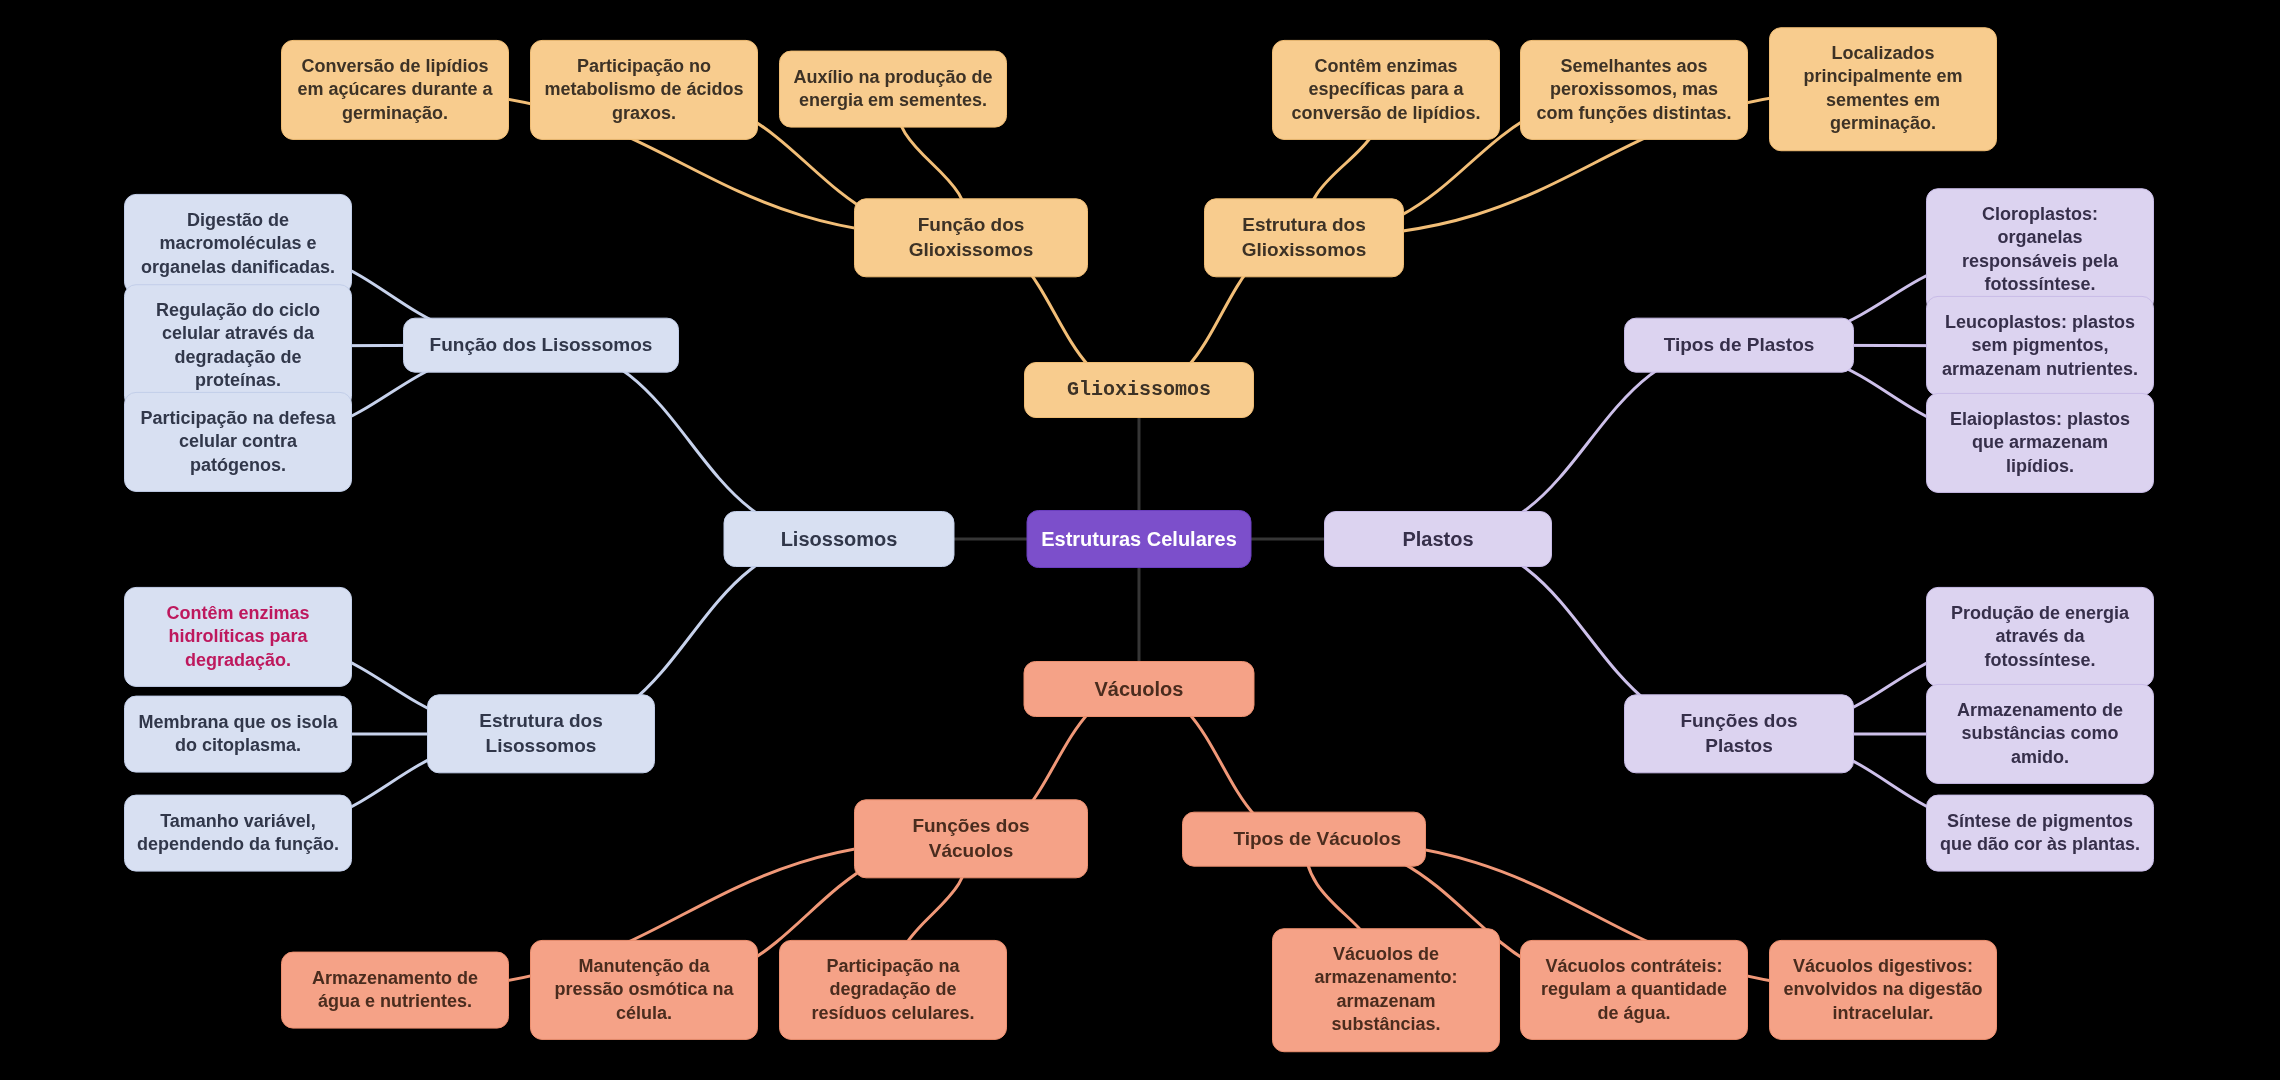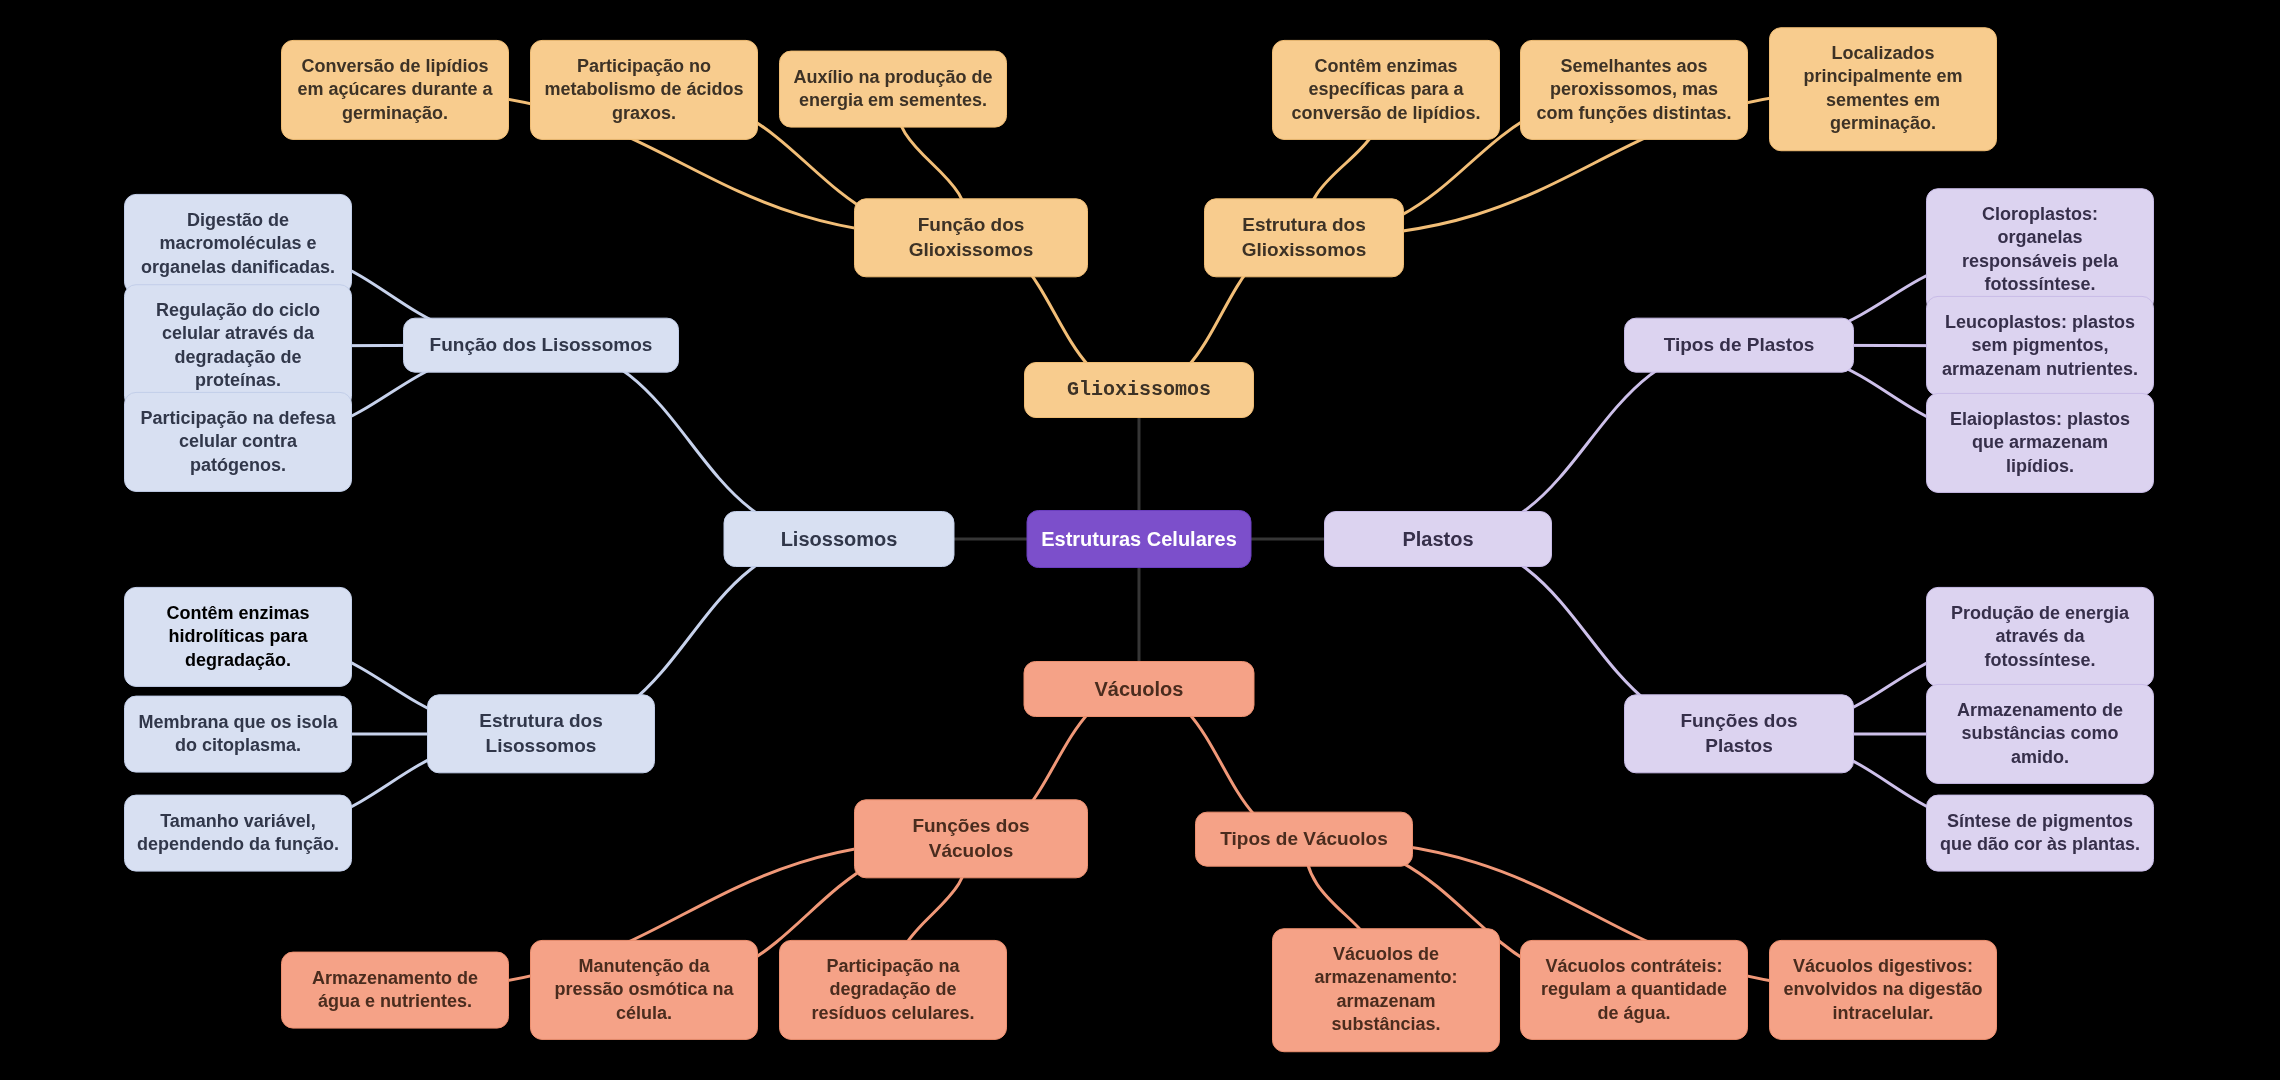--- a/index.html
+++ b/index.html
@@ -90,34 +90,34 @@
     <div class="node level-2" style="left: 1304px; top: 238px; width: 200px; background: rgb(248, 204, 142); color: rgb(61, 50, 38); border: 1.5px solid rgb(239, 188, 116);">Estrutura dos Glioxissomos</div>
     <div class="node level-3" style="left: 1386px; top: 90px; width: 228px; background: rgb(248, 204, 142); color: rgb(61, 50, 38); border: 1.5px solid rgb(239, 188, 116);">Contêm enzimas específicas para a conversão de lipídios.</div>
     <div class="node level-3" style="left: 1634px; top: 90px; width: 228px; background: rgb(248, 204, 142); color: rgb(61, 50, 38); border: 1.5px solid rgb(239, 188, 116);">Semelhantes aos peroxissomos, mas com funções distintas.</div>
     <div class="node level-3" style="left: 1883px; top: 89px; width: 228px; background: rgb(248, 204, 142); color: rgb(61, 50, 38); border: 1.5px solid rgb(239, 188, 116);">Localizados principalmente em sementes em germinação.</div>
     <div class="node level-1" style="left: 839px; top: 539px; width: 231px; background: rgb(216, 224, 242); color: rgb(49, 55, 74); border: 1.5px solid rgb(194, 206, 233);">Lisossomos</div>
     <div class="node level-2" style="left: 541px; top: 345px; width: 276px; background: rgb(216, 224, 242); color: rgb(49, 55, 74); border: 1.5px solid rgb(194, 206, 233);">Função dos Lisossomos</div>
     <div class="node level-3" style="left: 238px; top: 244px; width: 228px; background: rgb(216, 224, 242); color: rgb(49, 55, 74); border: 1.5px solid rgb(194, 206, 233);">Digestão de macromoléculas e organelas danificadas.</div>
     <div class="node level-3" style="left: 238px; top: 346px; width: 228px; background: rgb(216, 224, 242); color: rgb(49, 55, 74); border: 1.5px solid rgb(194, 206, 233);">Regulação do ciclo celular através da degradação de proteínas.</div>
     <div class="node level-3" style="left: 238px; top: 442px; width: 228px; background: rgb(216, 224, 242); color: rgb(49, 55, 74); border: 1.5px solid rgb(194, 206, 233);">Participação na defesa celular contra patógenos.</div>
     <div class="node level-2" style="left: 541px; top: 734px; width: 228px; background: rgb(216, 224, 242); color: rgb(49, 55, 74); border: 1.5px solid rgb(194, 206, 233);">Estrutura dos Lisossomos</div>
-    <div class="node level-3" style="left: 238px; top: 637px; width: 228px; background: rgb(216, 224, 242); color: #000000; border: 1.5px solid rgb(194, 206, 233);">Contêm enzimas hidrolíticas para degradação.</div>
+    <div class="node level-3" style="left: 238px; top: 637px; width: 228px; background: rgb(216, 224, 242); color: #be185d; border: 1.5px solid rgb(194, 206, 233);">Contêm enzimas hidrolíticas para degradação.</div>
     <div class="node level-3" style="left: 238px; top: 833px; width: 228px; background: rgb(216, 224, 242); color: rgb(49, 55, 74); border: 1.5px solid rgb(194, 206, 233);">Tamanho variável, dependendo da função.</div>
     <div class="node level-3" style="left: 238px; top: 734px; width: 228px; background: rgb(216, 224, 242); color: rgb(49, 55, 74); border: 1.5px solid rgb(194, 206, 233);">Membrana que os isola do citoplasma.</div>
     <div class="node level-1" style="left: 1438px; top: 539px; width: 228px; background: rgb(220, 211, 240); color: rgb(54, 47, 74); border: 1.5px solid rgb(200, 187, 231);">Plastos</div>
     <div class="node level-2" style="left: 1739px; top: 345px; width: 230px; background: rgb(220, 211, 240); color: rgb(54, 47, 74); border: 1.5px solid rgb(200, 187, 231);">Tipos de Plastos</div>
     <div class="node level-3" style="left: 2040px; top: 250px; width: 228px; background: rgb(220, 211, 240); color: rgb(54, 47, 74); border: 1.5px solid rgb(200, 187, 231);">Cloroplastos: organelas responsáveis pela fotossíntese.</div>
     <div class="node level-3" style="left: 2040px; top: 346px; width: 228px; background: rgb(220, 211, 240); color: rgb(54, 47, 74); border: 1.5px solid rgb(200, 187, 231);">Leucoplastos: plastos sem pigmentos, armazenam nutrientes.</div>
     <div class="node level-3" style="left: 2040px; top: 443px; width: 228px; background: rgb(220, 211, 240); color: rgb(54, 47, 74); border: 1.5px solid rgb(200, 187, 231);">Elaioplastos: plastos que armazenam lipídios.</div>
     <div class="node level-2" style="left: 1739px; top: 734px; width: 230px; background: rgb(220, 211, 240); color: rgb(54, 47, 74); border: 1.5px solid rgb(200, 187, 231);">Funções dos Plastos</div>
     <div class="node level-3" style="left: 2040px; top: 637px; width: 228px; background: rgb(220, 211, 240); color: rgb(54, 47, 74); border: 1.5px solid rgb(200, 187, 231);">Produção de energia através da fotossíntese.</div>
     <div class="node level-3" style="left: 2040px; top: 734px; width: 228px; background: rgb(220, 211, 240); color: rgb(54, 47, 74); border: 1.5px solid rgb(200, 187, 231);">Armazenamento de substâncias como amido.</div>
     <div class="node level-3" style="left: 2040px; top: 833px; width: 228px; background: rgb(220, 211, 240); color: rgb(54, 47, 74); border: 1.5px solid rgb(200, 187, 231);">Síntese de pigmentos que dão cor às plantas.</div>
     <div class="node level-1" style="left: 1139px; top: 689px; width: 231px; background: rgb(245, 162, 135); color: rgb(74, 44, 30); border: 1.5px solid rgb(236, 143, 111);">Vácuolos</div>
     <div class="node level-2" style="left: 971px; top: 839px; width: 234px; background: rgb(245, 162, 135); color: rgb(74, 44, 30); border: 1.5px solid rgb(236, 143, 111);">Funções dos Vácuolos</div>
     <div class="node level-3" style="left: 395px; top: 990px; width: 228px; background: rgb(245, 162, 135); color: rgb(74, 44, 30); border: 1.5px solid rgb(236, 143, 111);">Armazenamento de água e nutrientes.</div>
     <div class="node level-3" style="left: 644px; top: 990px; width: 228px; background: rgb(245, 162, 135); color: rgb(74, 44, 30); border: 1.5px solid rgb(236, 143, 111);">Manutenção da pressão osmótica na célula.</div>
     <div class="node level-3" style="left: 893px; top: 990px; width: 228px; background: rgb(245, 162, 135); color: rgb(74, 44, 30); border: 1.5px solid rgb(236, 143, 111);">Participação na degradação de resíduos celulares.</div>
-    <div class="node level-2" style="left: 1304px; top: 839px; width: 218px; background: rgb(245, 162, 135); color: rgb(74, 44, 30); border: 1.5px solid rgb(236, 143, 111);">Tipos de Vácuolos</div>
+    <div class="node level-2" style="left: 1304px; top: 839px; width: 244px; background: rgb(245, 162, 135); color: rgb(74, 44, 30); border: 1.5px solid rgb(236, 143, 111); text-align: right;">Tipos de Vácuolos</div>
     <div class="node level-3" style="left: 1386px; top: 990px; width: 228px; background: rgb(245, 162, 135); color: rgb(74, 44, 30); border: 1.5px solid rgb(236, 143, 111);">Vácuolos de armazenamento: armazenam substâncias.</div>
     <div class="node level-3" style="left: 1634px; top: 990px; width: 228px; background: rgb(245, 162, 135); color: rgb(74, 44, 30); border: 1.5px solid rgb(236, 143, 111);">Vácuolos contráteis: regulam a quantidade de água.</div>
     <div class="node level-3" style="left: 1883px; top: 990px; width: 228px; background: rgb(245, 162, 135); color: rgb(74, 44, 30); border: 1.5px solid rgb(236, 143, 111); text-align: center;">Vácuolos digestivos: envolvidos na digestão intracelular.</div>
   </div>
 
 </body></html>

